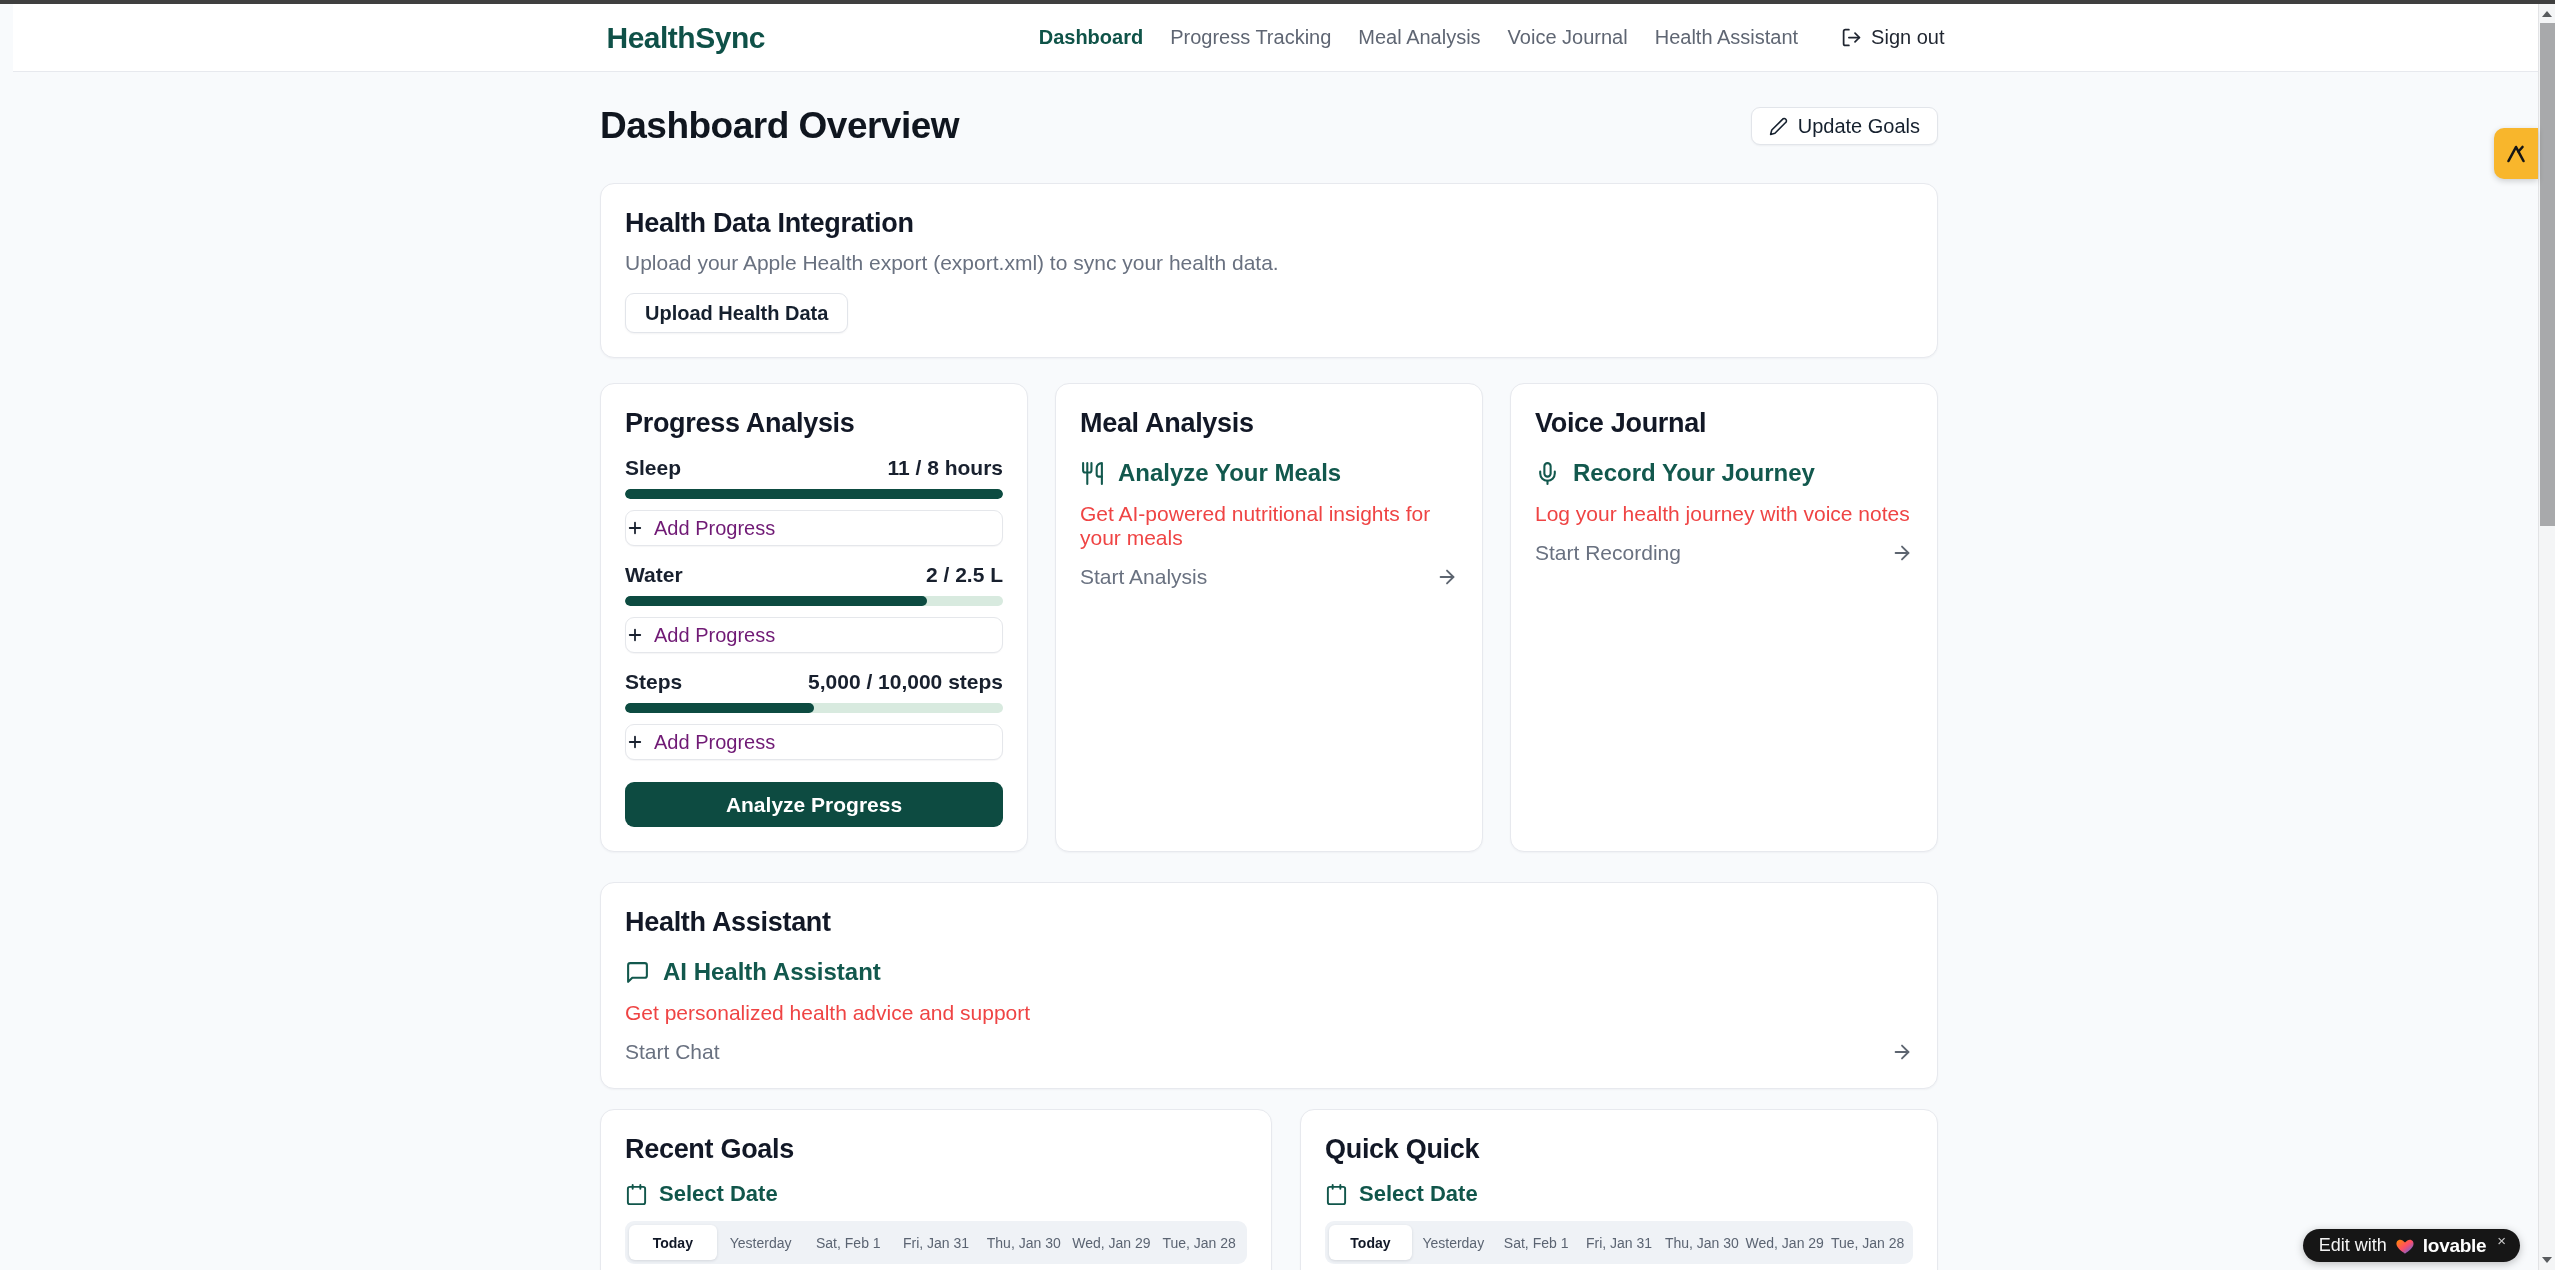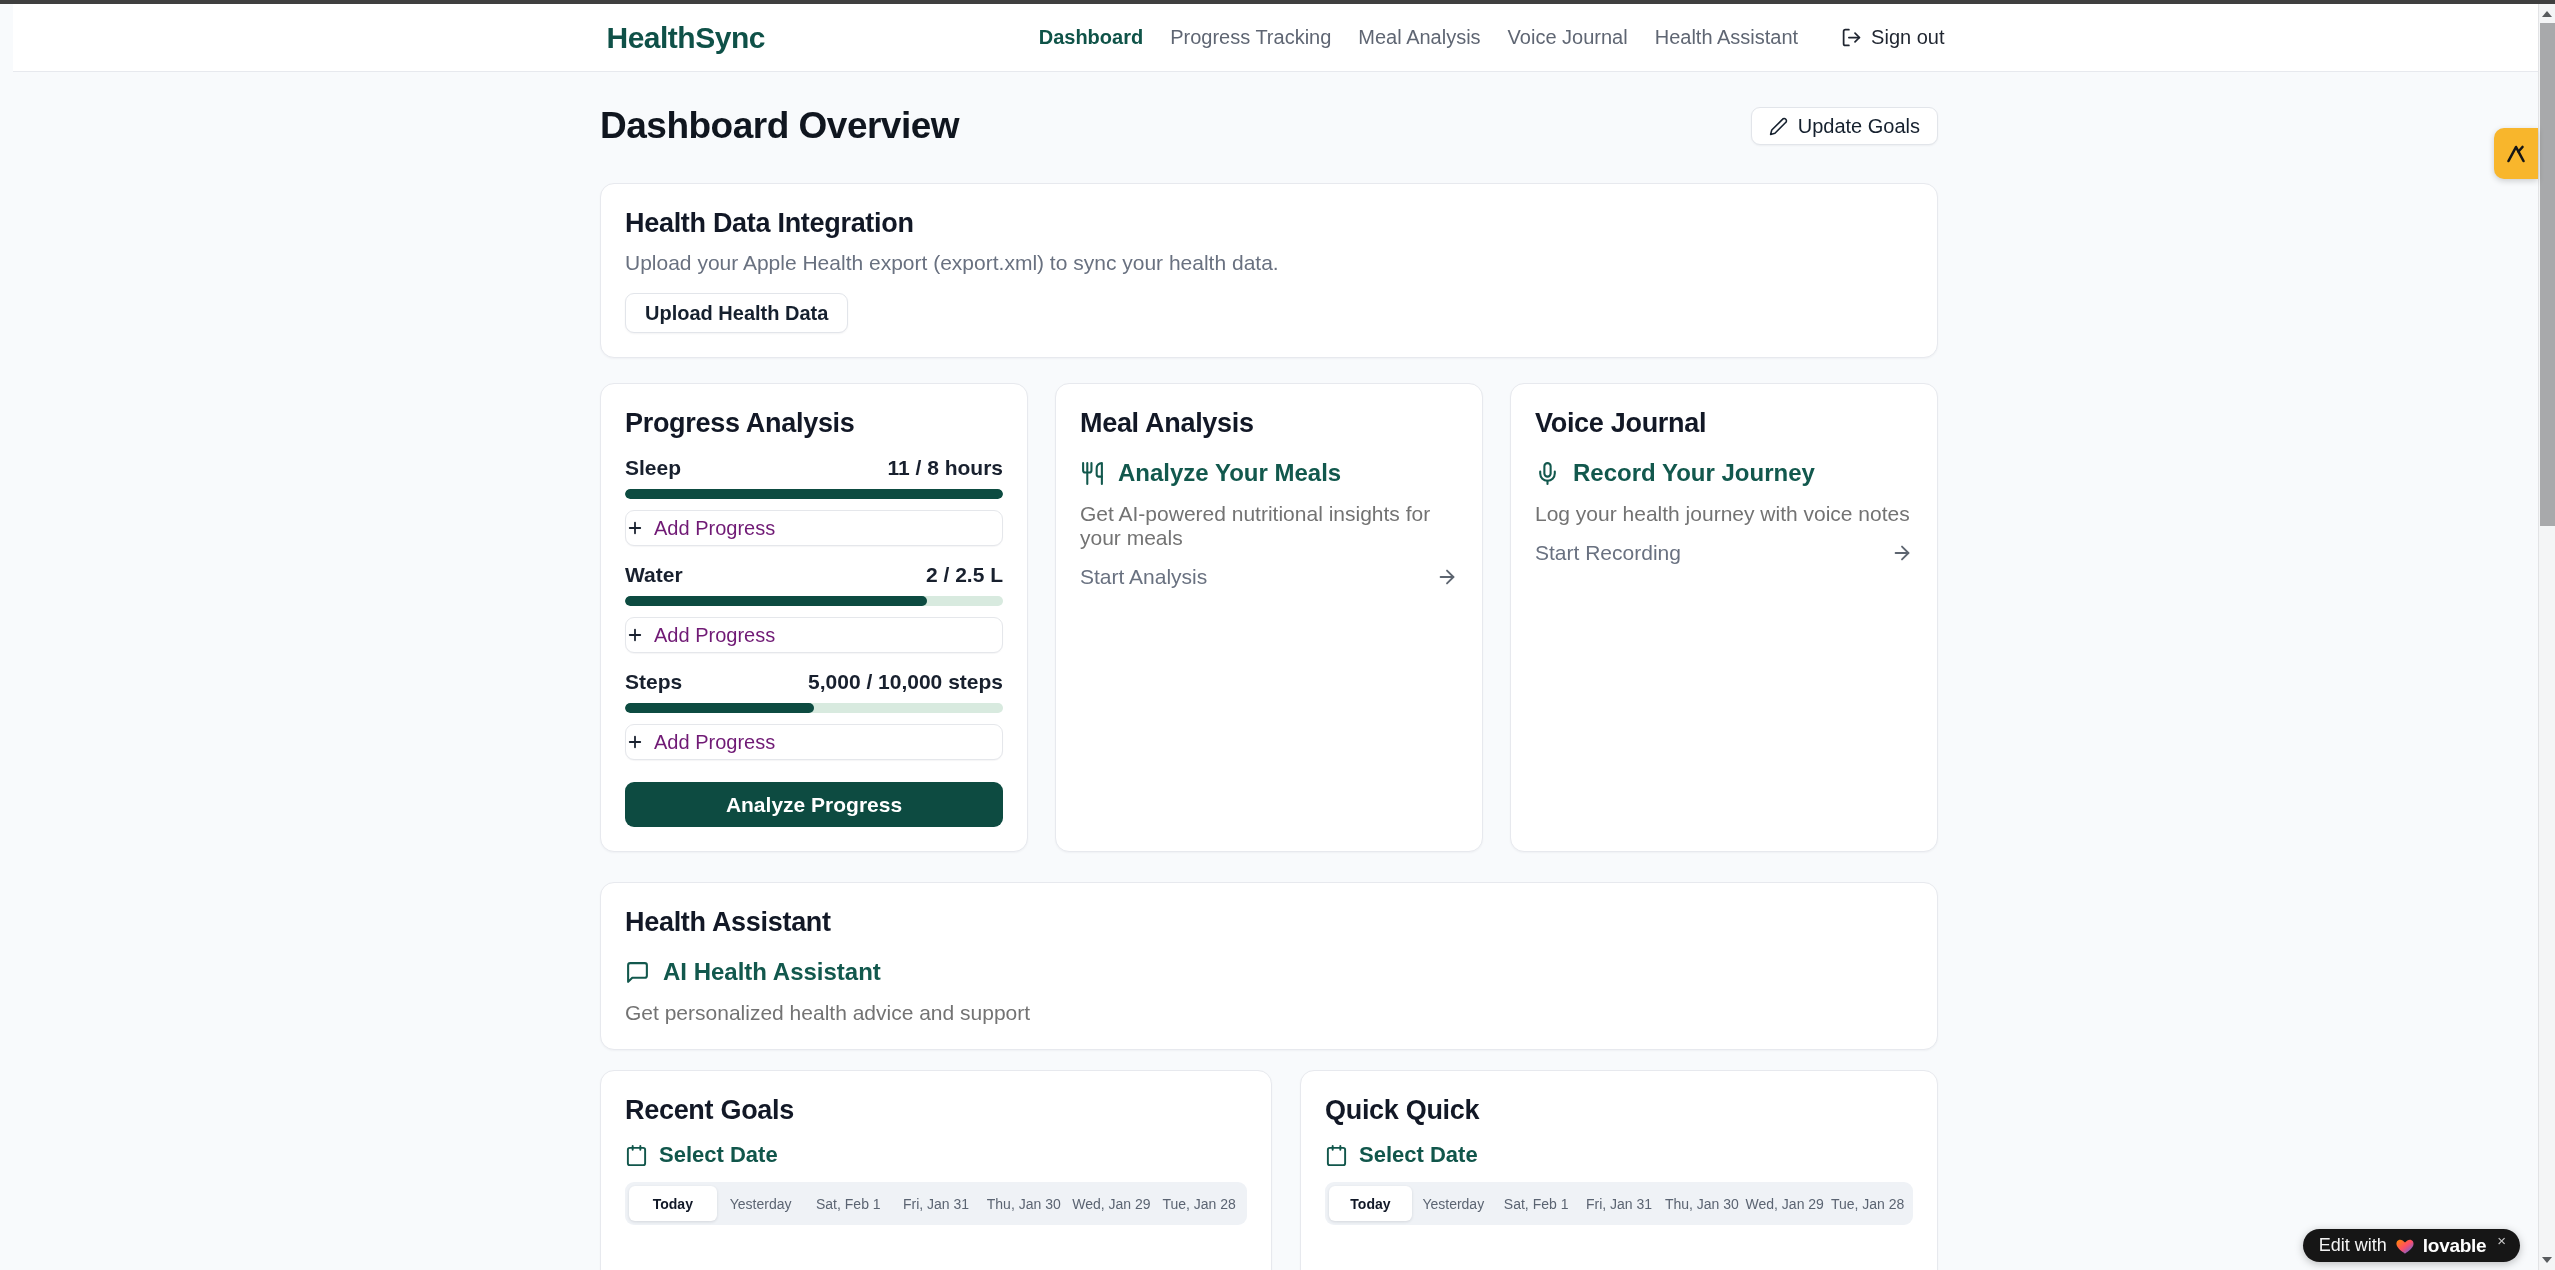--- a/index.html
+++ b/index.html
@@ -76,21 +76,21 @@
   .btn-add svg { width: 18px; height: 18px; }
   .btn-analyze {
     margin-top: 22px; width: 100%; height: 45px; display: flex; align-items: center; justify-content: center;
     background: #0d4b41; border: none; border-radius: 9px;
     font-size: 21px; font-weight: 600; color: #fff; cursor: pointer; font-family: inherit;
   }
 
   .feature-link { margin-top: 20px; display: flex; align-items: center; gap: 13px; cursor: pointer; }
   .feature-link svg { width: 25px; height: 25px; color: #12584d; }
   .feature-link span { font-size: 24px; font-weight: 600; color: #12584d; }
-  .feature-desc { margin-top: 15px; font-size: 21px; color: #737373; }
+  .feature-desc { margin-top: 15px; font-size: 21px; color: #ef4444; }
   .feature-action { margin-top: 15px; display: flex; align-items: center; justify-content: space-between; cursor: pointer; }
   .feature-action span { font-size: 21px; color: #697180; }
   .feature-action svg { width: 22px; height: 22px; color: #5d6570; }
 
   .assistant-card { margin-top: 30px; }
 
   .grid2 { margin-top: 20px; display: grid; grid-template-columns: 672px 638px; gap: 28px; }
   .tall { height: 560px; overflow: hidden; }
 
   .select-date { margin-top: 16px; display: flex; align-items: center; gap: 11px; cursor: pointer; }
@@ -285,20 +285,27 @@
 
     <section class="card assistant-card">
       <div class="card-title">Health Assistant</div>
       <div class="feature-link">
         <svg viewBox="0 0 24 24" fill="none" stroke="currentColor" stroke-width="2" stroke-linecap="round" stroke-linejoin="round">
             <path d="M21 15a2 2 0 0 1-2 2H7l-4 4V5a2 2 0 0 1 2-2h14a2 2 0 0 1 2 2z"></path>
           </svg>
         <span>AI Health Assistant</span>
       </div>
       <div class="feature-desc">Get personalized health advice and support</div>
+      <div class="feature-action">
+        <span>Start Chat</span>
+        <svg viewBox="0 0 24 24" fill="none" stroke="currentColor" stroke-width="2" stroke-linecap="round" stroke-linejoin="round">
+            <line x1="5" y1="12" x2="19" y2="12"></line>
+            <polyline points="12 5 19 12 12 19"></polyline>
+          </svg>
+      </div>
     </section>
 
     <div class="grid2">
 
       <section class="card tall">
         <div class="card-title">Recent Goals</div>
         <div class="select-date">
           <svg viewBox="0 0 24 24" fill="none" stroke="currentColor" stroke-width="2" stroke-linecap="round" stroke-linejoin="round">
               <rect x="3" y="4" width="18" height="18" rx="2"></rect>
               <line x1="16" y1="2" x2="16" y2="6"></line>

